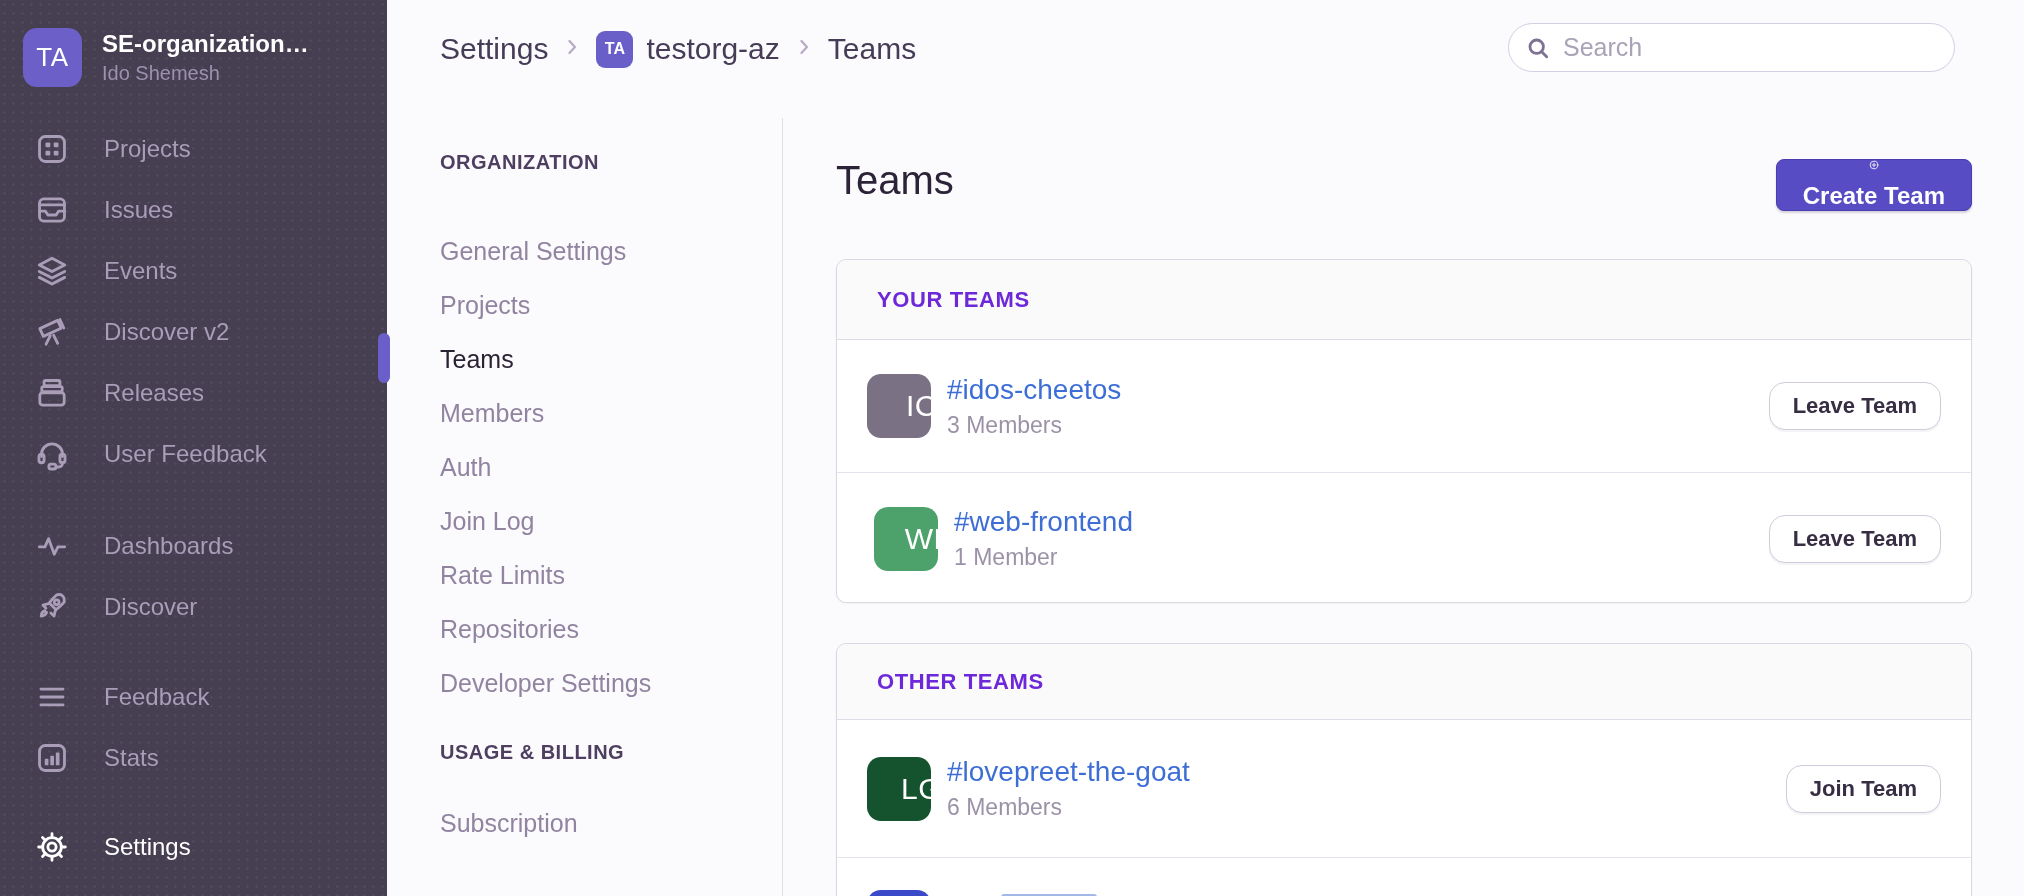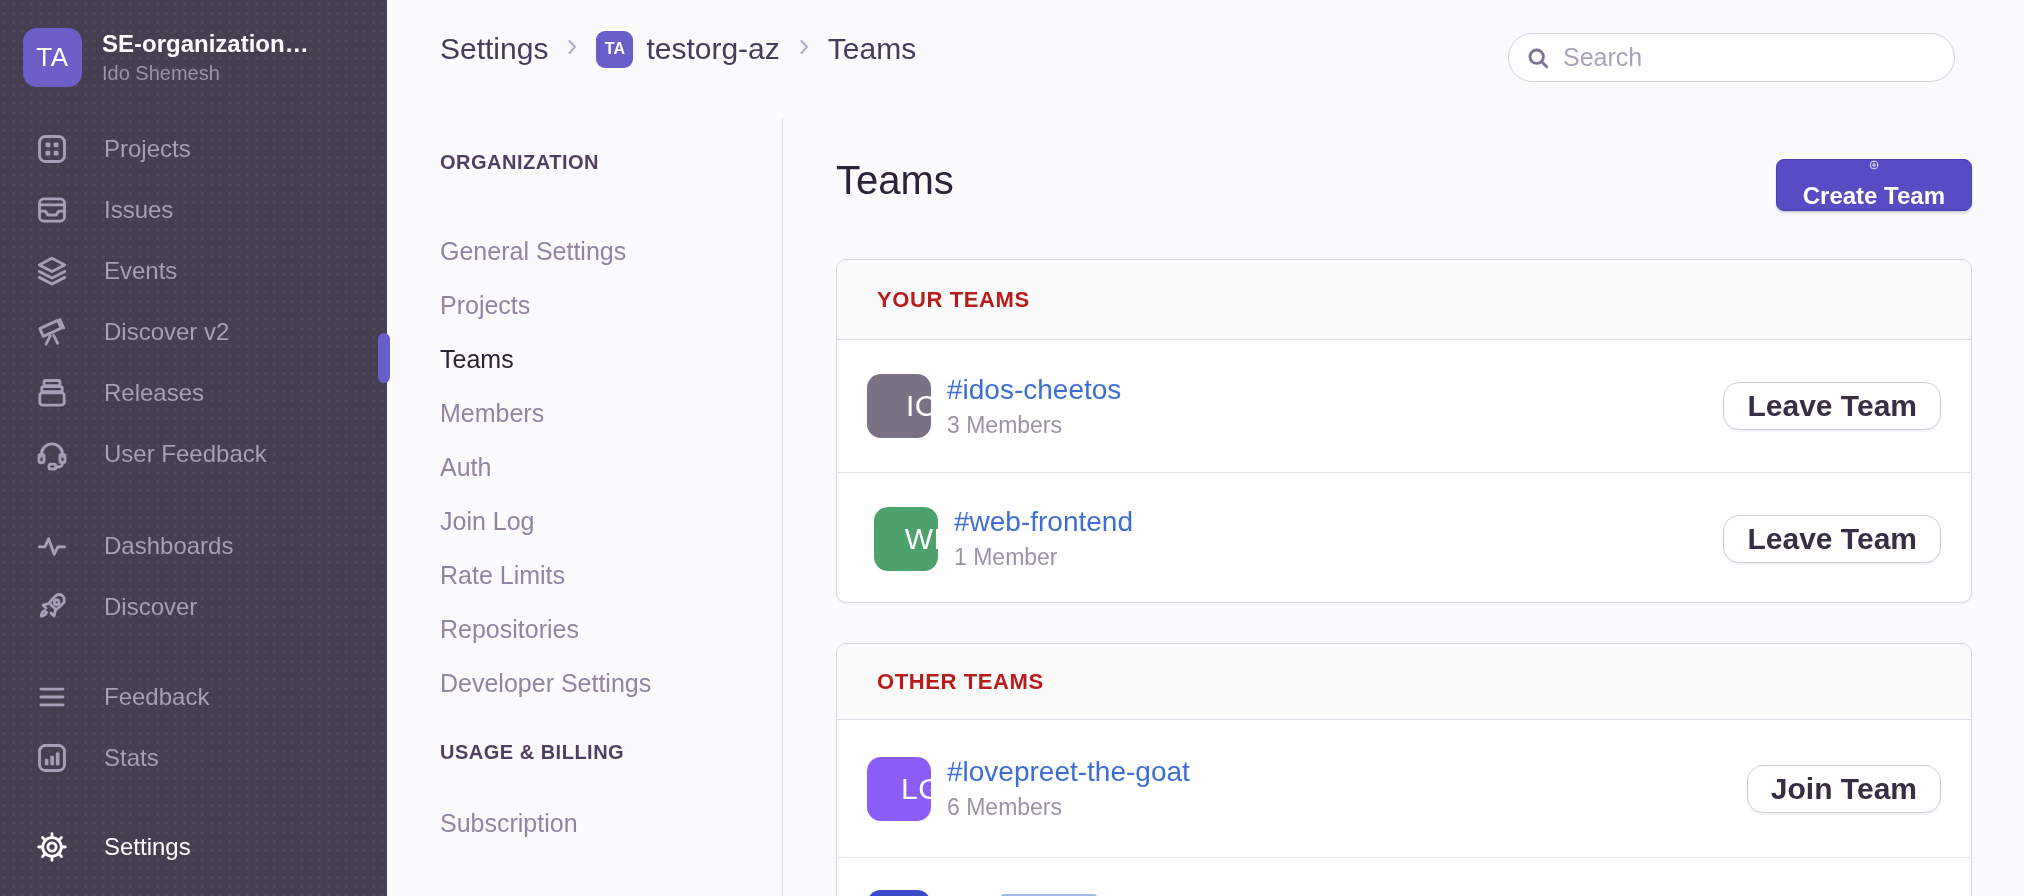--- a/index.html
+++ b/index.html
@@ -43,21 +43,21 @@
   .crumb { font-size:30px; color:#463c57; cursor:pointer; }
   .crumb-chev svg { width:22px; height:22px; stroke:#b6abc4; fill:none; stroke-width:2.4; stroke-linecap:round; stroke-linejoin:round; }
   .crumb-badge {
     width:37px; height:37px; border-radius:9px; background:#6a5fc8; flex:none;
     display:flex; align-items:center; justify-content:center;
     color:#fff; font-size:16px; font-weight:700;
   }
   .crumb-group { display:flex; align-items:center; gap:13px; cursor:pointer; }
 
   .searchbar {
-    position:absolute; left:1508px; top:33px; width:447px; height:49px;
+    position:absolute; left:1508px; top:23px; width:447px; height:49px;
     background:#fff; border:1.5px solid #d5cde2; border-radius:25px;
     display:flex; align-items:center; padding:0 16px;
   }
   .searchbar svg { width:26px; height:26px; stroke:#7e7293; fill:none; stroke-width:2.6; stroke-linecap:round; flex:none; }
   .searchbar input {
     border:none; outline:none; background:transparent; margin-left:12px; width:100%;
     font-family:"Liberation Sans", sans-serif; font-size:25px; color:#40384e;
   }
   .searchbar input::placeholder { color:#aaa2b6; }
 
@@ -87,39 +87,39 @@
   .panel {
     position:absolute; left:0; width:1136px; background:#fff;
     border:1px solid #dcd5e2; border-radius:10px;
     box-shadow:0 1px 2px rgba(60,50,80,.05);
   }
   .panel-1 { top:259px; height:344px; }
   .panel-2 { top:643px; height:300px; }
   .panel-head {
     height:80px; background:#fbfafb; border-bottom:1px solid #e0d9e6;
     border-radius:10px 10px 0 0; display:flex; align-items:center; padding:0 40px;
-    font-size:22px; font-weight:700; letter-spacing:.6px; color:#b91c1c;
+    font-size:22px; font-weight:700; letter-spacing:.6px; color:#6d28d9;
   }
   .panel-2 .panel-head { height:76px; }
   .team-row { display:flex; align-items:center; padding:0 30px; height:132px; position:relative; }
   .team-row + .team-row { border-top:1px solid #e6e1ea; }
   .panel-2 .team-row { height:137px; }
   .t-avatar {
     width:64px; height:64px; border-radius:14px; flex:none;
     display:flex; align-items:center; justify-content:center;
     color:#fff; font-size:30px; font-weight:400; letter-spacing:.5px;padding-left:45px;
   }
   .t-info { margin-left:16px; min-width:0; }
   .t-name { font-size:28px; color:#3d6ed6; cursor:pointer; }
   .t-members { font-size:23px; color:#9c92a8; margin-top:6px; }
   .t-action {
     margin-left:auto; height:48px; padding:16px 23px; background:#fff;
     border:1px solid #d3cbdc; border-radius:16px; cursor:pointer;
     font-family:"Liberation Sans", sans-serif;
-    font-size:30px; font-weight:700; color:#372e44;
+    font-size:22px; font-weight:700; color:#372e44;
     box-shadow:0 2px 1px rgba(50,40,70,.06);
     display:flex; align-items:center;
   }
   .row-partial { border-top:1px solid #e6e1ea; height:140px; position:relative; }
   .row-partial .t-avatar { position:absolute; left:30px; top:32px; }
   .ghost-text { position:absolute; left:164px; top:36px; width:96px; height:9px; border-radius:3px; background:rgba(90,124,215,.55); }
 </style>
 </head>
 <body>
 
@@ -330,21 +330,21 @@
         <div class="t-members">1 Member</div>
       </div>
       <button class="t-action">Leave Team</button>
     </div>
   </section>
 
   <section class="panel panel-2">
     <div class="panel-head">OTHER TEAMS</div>
 
     <div class="team-row">
-      <div class="t-avatar" style="background-color: #8b5cf6;">LG</div>
+      <div class="t-avatar" style="background-color: #14532d;">LG</div>
       <div class="t-info">
         <div class="t-name">#lovepreet-the-goat</div>
         <div class="t-members">6 Members</div>
       </div>
       <button class="t-action">Join Team</button>
     </div>
 
     <div class="row-partial">
       <div class="t-avatar" style="background-color: rgb(59, 74, 201);"></div>
       <div class="ghost-text"></div>

